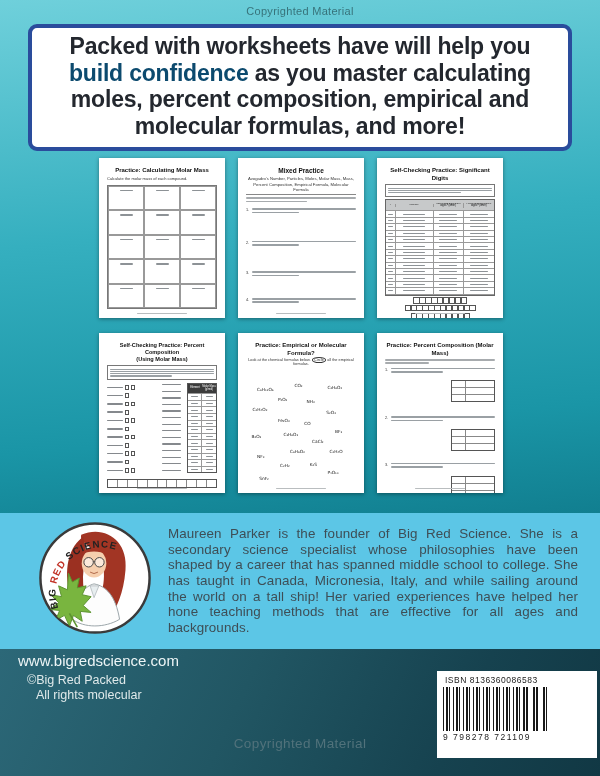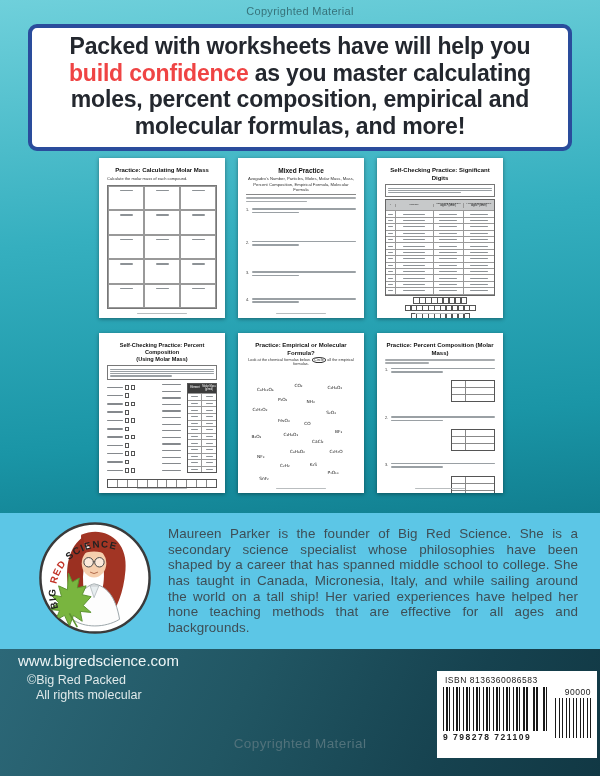--- a/index.html
+++ b/index.html
@@ -8,21 +8,21 @@
        background:linear-gradient(175deg,#6fd0db 0%,#35afbf 30%,#1a95a6 55%,#107c8d 70%,#0f7a8b 100%);}
   .abs{position:absolute;}
   
   .cr-top{top:5px;left:0;width:100%;text-align:center;font-size:11px;color:rgba(24,56,62,.62);letter-spacing:.3px;}
   .cr-bottom{top:736px;left:0;width:100%;text-align:center;font-size:13.5px;color:#51727b;letter-spacing:.4px;}
   
   .card{left:28px;top:24px;width:544px;box-sizing:border-box;background:#fff;
         border:4px solid #2a4c9c;border-radius:9px;padding:5px 14px 7px;}
   .card p{margin:0;text-align:center;font-weight:bold;font-size:23px;line-height:1.16;
           color:#23272e;letter-spacing:-.2px;}
-  .card .hl{color:#ef4444;}
+  .card .hl{color:#0c4a6e;}
   
   .grid{left:99px;top:158px;width:404px;display:grid;grid-template-columns:repeat(3,126px);
         grid-auto-rows:160px;column-gap:13px;row-gap:15px;}
   .ws{position:relative;width:126px;height:160px;background:#fff;box-sizing:border-box;
       padding:9px 8px 6px;box-shadow:0 1px 4px rgba(0,0,0,.4);color:#222;overflow:hidden;}
   .ws-title{font-size:6px;font-weight:bold;text-align:center;color:#101010;line-height:1.25;}
   .ws-sub{font-size:4px;color:#333;margin-top:1px;}
   .ws-sub.c{text-align:center;}
   .bar{background:#a7abae;height:1.5px;border-radius:1px;}
   .ws-footer{position:absolute;bottom:4px;left:38px;right:38px;}
@@ -85,21 +85,21 @@
   
   .footer{left:0;top:649px;width:600px;height:127px;
           background:linear-gradient(115deg,#2c6878 0%,#215663 40%,#16424f 75%,#113844 100%);}
   .site{left:18px;top:652px;font-size:15px;color:#edf5f6;}
   .cline1{left:27px;top:673px;font-size:12.5px;color:#dfe9ea;}
   .cline2{left:36px;top:688px;font-size:12.5px;color:#dfe9ea;}
   
   .bc-box{left:437px;top:671px;width:160px;height:87px;background:#fff;box-sizing:border-box;padding:4px 6px;}
   .bc-label{font-size:8.5px;color:#222;letter-spacing:.5px;margin-left:2px;}
   .bc-row{display:flex;margin-top:2px;gap:8px;}
-  .bc-main{flex:0 0 104px;font-weight:bold;}
+  .bc-main{flex:0 0 104px;}
   .bc-bars{height:44px;background:repeating-linear-gradient(90deg,#191919 0 1.5px,#fff 1.5px 3px,#191919 3px 5.5px,#fff 5.5px 6.5px,#191919 6.5px 7.5px,#fff 7.5px 10px);}
   .bc-digits{font-size:8.5px;color:#222;letter-spacing:1.5px;margin-top:1px;}
   .bc-side{flex:1;display:flex;flex-direction:column;}
   .bc-price{font-size:8.5px;color:#222;text-align:right;letter-spacing:.5px;}
   .bc-bars2{height:40px;margin-top:1px;background:repeating-linear-gradient(90deg,#191919 0 1.5px,#fff 1.5px 4px,#191919 4px 5px,#fff 5px 7px);}
 </style>
 </head>
 <body>
 
 <div class="abs cr-top">Copyrighted Material</div>
@@ -801,18 +801,14 @@
 <div class="abs cline2">All rights molecular</div>
 <div class="abs cr-bottom">Copyrighted Material</div>
 
 <div class="abs bc-box">
   <div class="bc-label">ISBN 8136360086583</div>
   <div class="bc-row">
     <div class="bc-main">
       <div class="bc-bars"></div>
       <div class="bc-digits">9 798278 721109</div>
     </div>
-    <div class="bc-side">
-      <div class="bc-price">90000</div>
-      <div class="bc-bars2"></div>
-    </div>
   </div>
 </div>
 
 </body></html>

